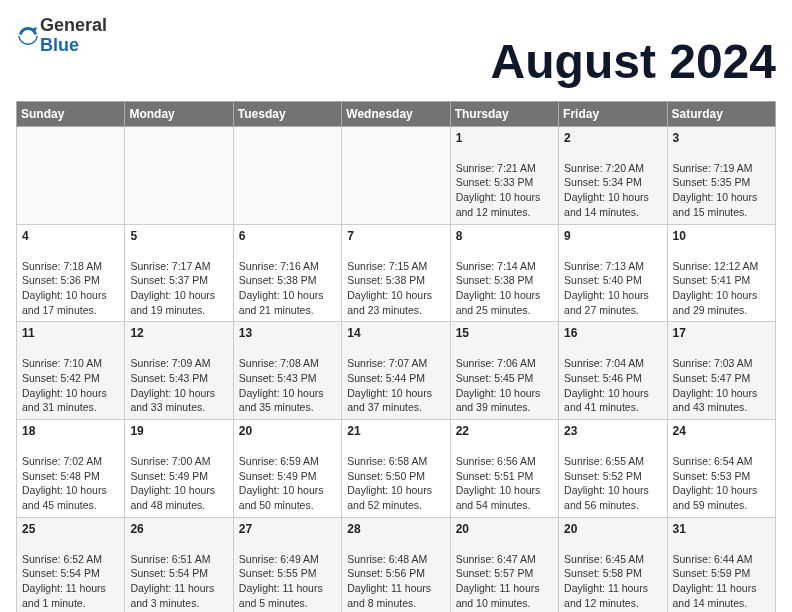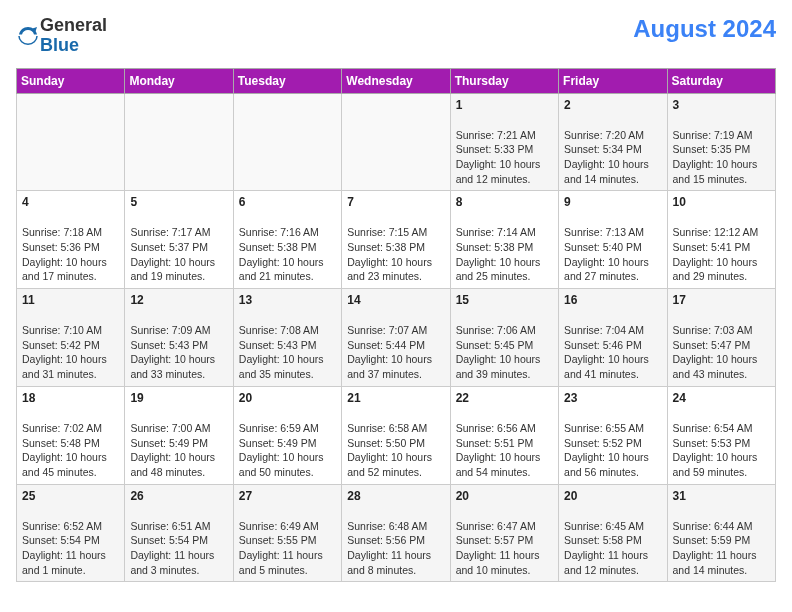--- a/index.html
+++ b/index.html
@@ -28,36 +28,37 @@
     .logo-general { color: #333; }
     .logo-blue { color: #1a6aab; }
     .logo-icon {
       width: 24px;
       height: 24px;
     }
     .title-block {
       text-align: right;
     }
     .month-title {
-      font-size: 24px;
+      font-size: 48px;
       font-weight: bold;
-      color: #3b82f6;
+      color: #0f172a;
       line-height: 1.1;
+      margin-top: 20px;
     }
     .location-title {
       font-size: 16px;
       color: #444;
     }
     .calendar {
       width: 100%;
       border-collapse: collapse;
       font-size: 11px;
     }
     .calendar th {
-      background: #a21caf;
+      background: #737373;
       color: #fff;
       padding: 5px 4px;
       text-align: left;
       font-size: 12px;
       font-weight: bold;
       border: 1px solid #aaa;
     }
     .calendar td {
       vertical-align: top;
       padding: 4px 5px;

